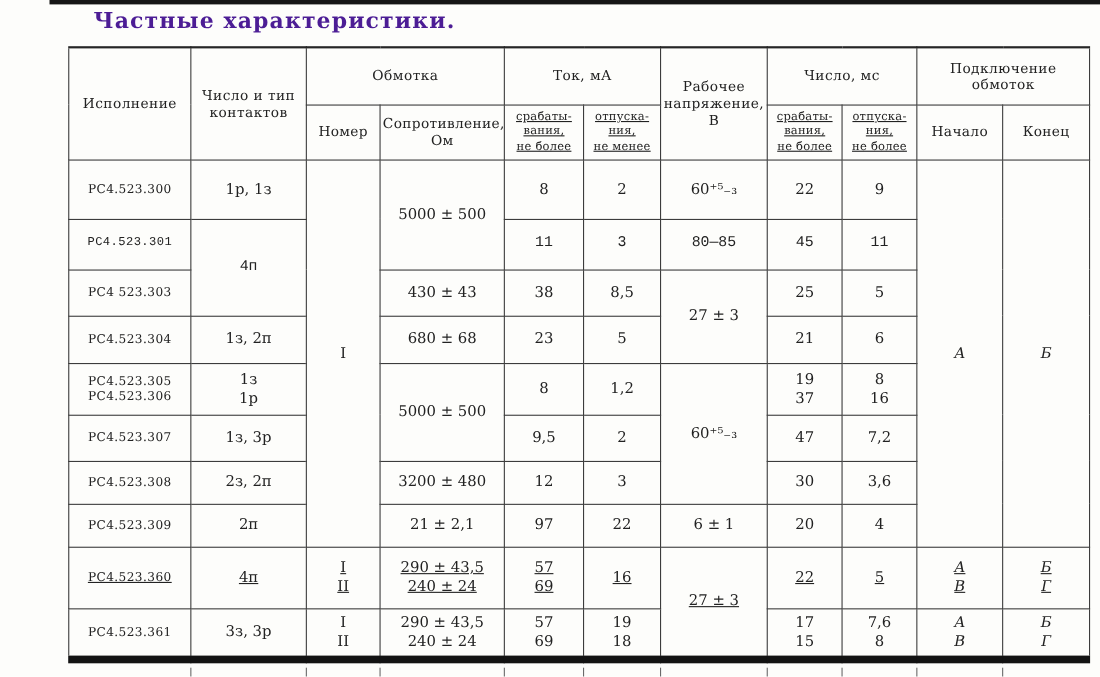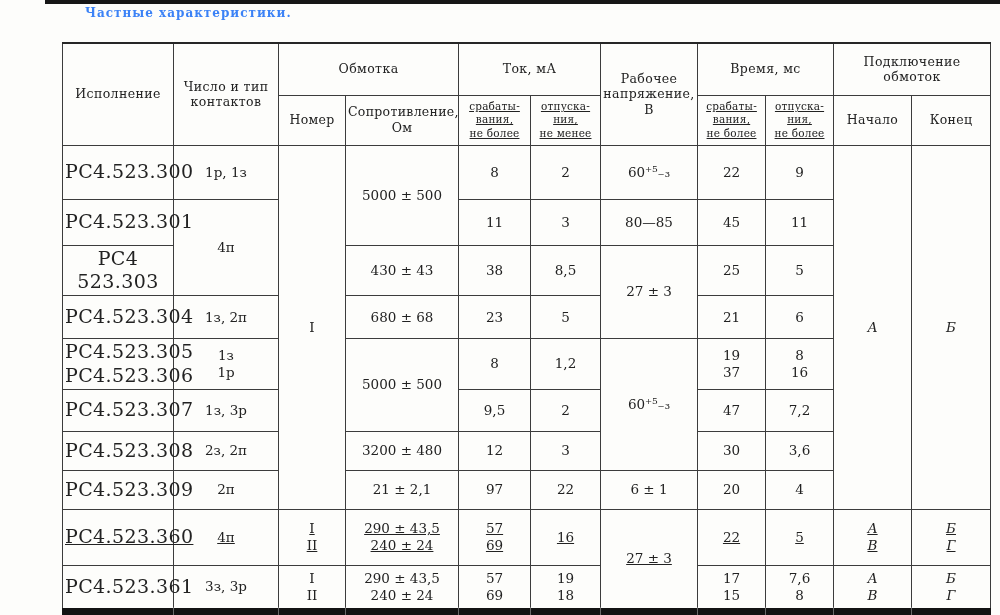--- a/index.html
+++ b/index.html
@@ -14,23 +14,23 @@
   .page{
     position:relative;width:1000px;height:615px;
     background:#fdfdfb;
   }
   .top-cut-bar{
     position:absolute;top:0;left:45px;right:0;height:4px;
     background:#161616;
   }
   .doc-title{
     position:absolute;top:6px;left:85px;
-    font-size:12px;font-weight:bold;
+    font-size:20px;font-weight:bold;
     letter-spacing:1px;
-    color:#3b82f6;
+    color:#4c1d95;
   }
   table.spec{
     position:absolute;top:42px;left:62px;
     width:928px;
     border-collapse:collapse;
     table-layout:fixed;
     background:transparent;
     font-size:13.5px;
     color:#222;
   }
@@ -43,26 +43,26 @@
     font-weight:normal;
     line-height:1.25;
   }
   table.spec{
     border-top:2px solid #262626;
     border-bottom:7px solid #131313;
   }
   th.h1{font-size:12.5px;letter-spacing:0.4px;}
   th.h2{font-size:12.5px;letter-spacing:0.3px;}
   th.sub{font-size:10.5px;line-height:1.2;letter-spacing:0.2px;text-decoration:underline;}
-  td.model{font-size:19px;letter-spacing:0.4px;}
+  td.model{font-size:11px;letter-spacing:0.4px;}
   td.ital{font-style:italic;font-size:13.5px;}
   tr.hr1{height:52px;}
   tr.hr2{height:50px;}
   tr.r1{height:54px;}
-  tr.r2{height:46px;}
+  tr.r2{height:46px;font-family:Liberation Mono, monospace;}
   tr.r3{height:42px;}
   tr.r4{height:43px;margin-left:12px;}
   tr.r5{height:47px;margin-left:40px;}
   tr.r6{height:42px;}
   tr.r7{height:39px;}
   tr.r8{height:39px;}
   tr.r9{height:56px;text-decoration:underline;}
   tr.r10{height:46px;margin-top:23px;}
   .bottom-stubs{
     position:absolute;top:607px;left:62px;width:928px;height:8px;
@@ -98,21 +98,21 @@
     <thead>
       <tr class="hr1">
         <th class="h1" rowspan="2">Исполнение</th>
         <th class="h1" rowspan="2">Число и тип
 контактов</th>
         <th class="h1" colspan="2">Обмотка</th>
         <th class="h1" colspan="2">Ток, мА</th>
         <th class="h1" rowspan="2">Рабочее
 напряжение,
 В</th>
-        <th class="h1" colspan="2">Время, мс</th>
+        <th class="h1" colspan="2">Число, мс</th>
         <th class="h1" colspan="2">Подключение
 обмоток</th>
       </tr>
       <tr class="hr2">
         <th class="h2">Номер</th>
         <th class="h2">Сопротивление,
 Ом</th>
         <th class="sub">срабаты-
 вания,
 не более</th>

